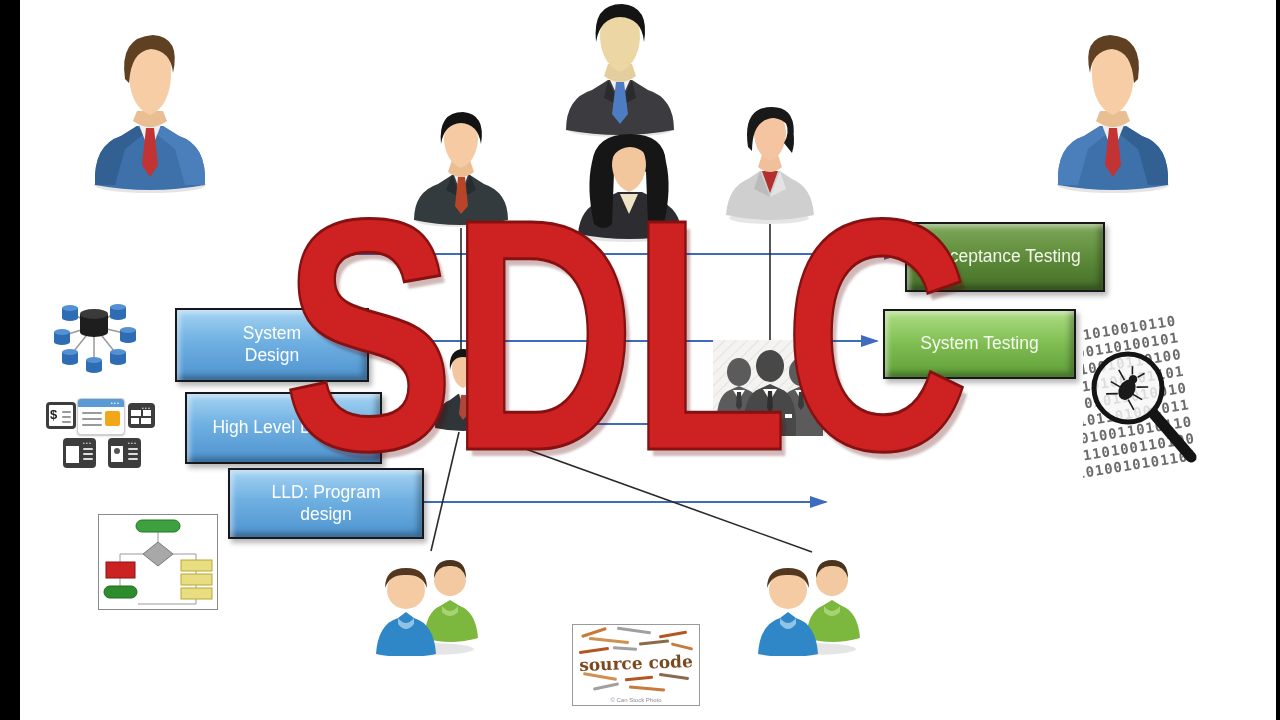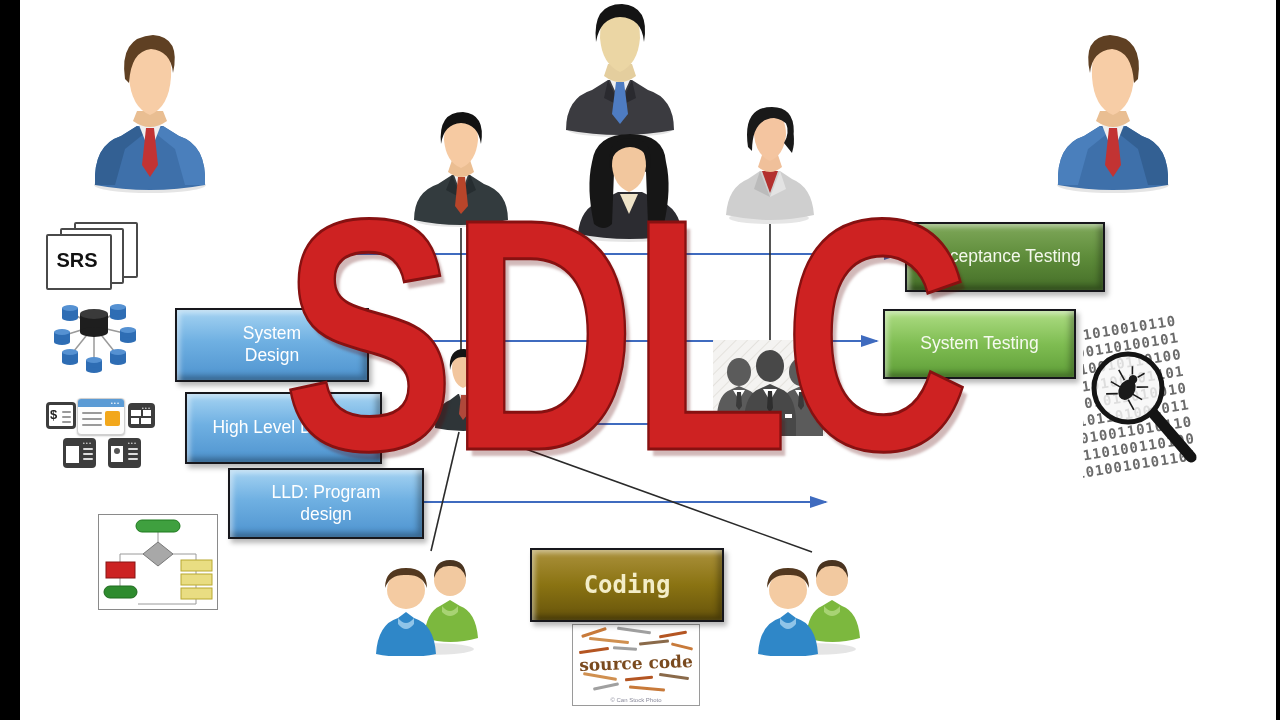--- a/index.html
+++ b/index.html
@@ -202,26 +202,20 @@
       <path d="M66 56 Q74 66 82 56 L82 62 Q74 70 66 62 Z" fill="#A8D374"></path>
     </g>
     <g>
       <circle cx="30" cy="40" r="19" fill="#F4CBA2"></circle>
       <path d="M9 38 Q9 18 30 18 Q51 18 51 38 Q46 24 30 25 Q14 24 9 38 Z" fill="#53381F"></path>
       <path d="M0 104 Q2 74 22 68 L30 62 38 68 Q58 74 60 104 Q30 110 0 104 Z" fill="#2F87C8"></path>
       <path d="M22 68 Q30 78 38 68 L38 74 Q30 84 22 74 Z" fill="#8FC4E8"></path>
     </g>
   </svg>
 
-  <div class="art" style="left:46px;top:222px;width:95px;height:75px">
-    <div class="page" style="left:28px;top:0;width:60px;height:52px"></div>
-    <div class="page" style="left:14px;top:6px;width:60px;height:52px"></div>
-    <div class="page" style="left:0;top:12px;width:62px;height:52px"></div>
-    <div class="srs-text">SRS</div>
-  </div>
 
   <svg class="art" style="left:48px;top:296px" width="92" height="84" viewBox="0 0 92 84">
     <g stroke="#9a9a9a" stroke-width="1.5">
       <line x1="46" y1="30" x2="22" y2="16"></line>
         <line x1="46" y1="30" x2="70" y2="15"></line>
       <line x1="46" y1="30" x2="14" y2="40"></line>
         <line x1="46" y1="30" x2="80" y2="38"></line>
       <line x1="46" y1="30" x2="22" y2="60"></line>
         <line x1="46" y1="30" x2="46" y2="68"></line>
       <line x1="46" y1="30" x2="70" y2="60"></line>
@@ -333,23 +327,20 @@
   </svg>
 
   <div class="box blue" style="left:175px;top:308px;width:190px;height:70px">
     <span style="max-width:90px">System Design</span>
   </div>
   <div class="box blue" style="left:185px;top:392px;width:193px;height:68px">
     <span>High Level Design</span>
   </div>
   <div class="box blue" style="left:228px;top:468px;width:192px;height:67px">
     <span style="max-width:130px">LLD: Program design</span>
-  </div>
-  <div class="box gold" style="left:530px;top:548px;width:190px;height:70px">
-    <span>Coding</span>
   </div>
   <div class="box gdark" style="left:905px;top:222px;width:196px;height:66px">
     <span>Acceptance Testing</span>
   </div>
   <div class="box glight" style="left:883px;top:309px;width:189px;height:66px">
     <span>System Testing</span>
   </div>
 
   <div class="binary">
     <div class="binary-rows">

